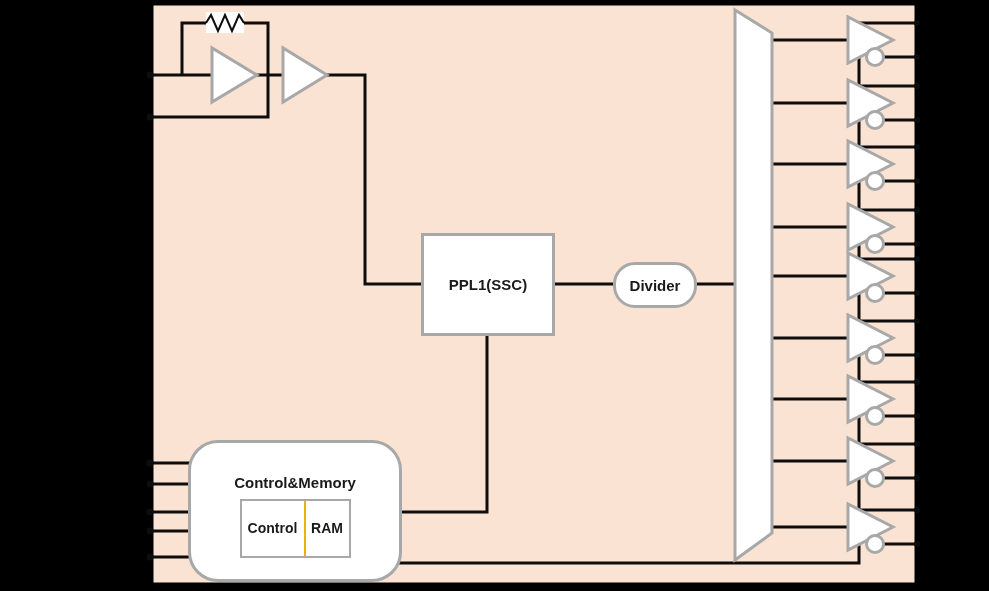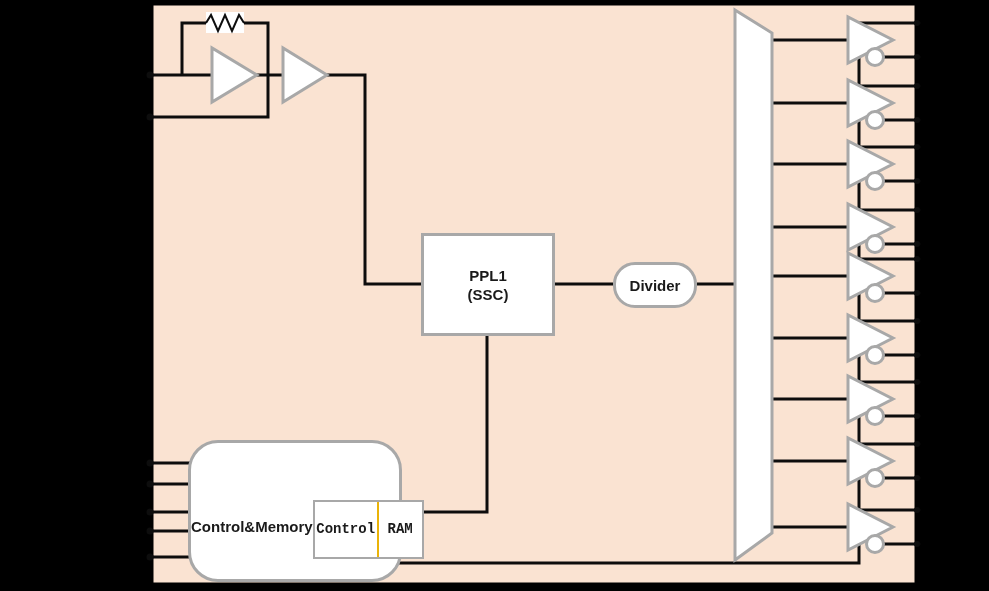--- a/index.html
+++ b/index.html
@@ -7,28 +7,28 @@
     position:relative;width:989px;height:591px;background:#000;overflow:hidden;
     font-family:"Liberation Sans",sans-serif;color:#1a1a1a;
   }
   .stage svg{position:absolute;left:0;top:0;}
   .blockbox{
     position:absolute;background:#fff;border:3px solid #a8a8a8;
     display:flex;align-items:center;justify-content:center;
     font-weight:bold;font-size:15px;line-height:19px;text-align:center;
     box-sizing:border-box;color:#1a1a1a;
   }
-  .pll{left:421px;top:233px;width:134px;height:103px;flex-direction:column;}
+  .pll{left:421px;top:233px;width:134px;height:103px;flex-direction:row;}
   .divider{left:613px;top:262px;width:84px;height:46px;border-radius:22px;}
   .cm{
     left:188px;top:440px;width:214px;height:142px;border-radius:30px;
-    flex-direction:row;justify-content:flex-start;padding-top:30px;
+    flex-direction:column;justify-content:flex-start;padding-top:30px;
   }
   .cm-title{font-weight:bold;font-size:15px;}
-  .cm-row{display:flex;margin-top:7px;border:2px solid #a8a8a8;background:#fff;font-family:Liberation Mono, monospace;}
+  .cm-row{display:flex;margin-top:7px;border:2px solid #a8a8a8;background:#fff;}
   .cm-cell{
     display:flex;align-items:center;justify-content:center;
     font-weight:bold;font-size:14px;height:55px;box-sizing:border-box;
   }
   .cm-cell.control{width:62px;}
   .cm-cell.ram{width:45px;border-left:2px solid #eab308;}
 </style>
 </head>
 <body>
 

